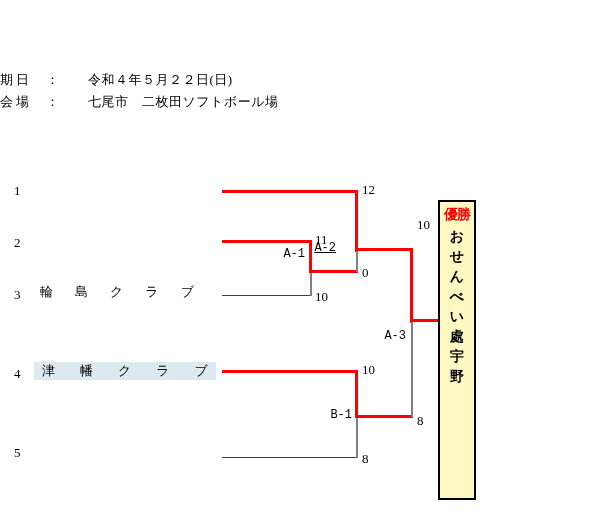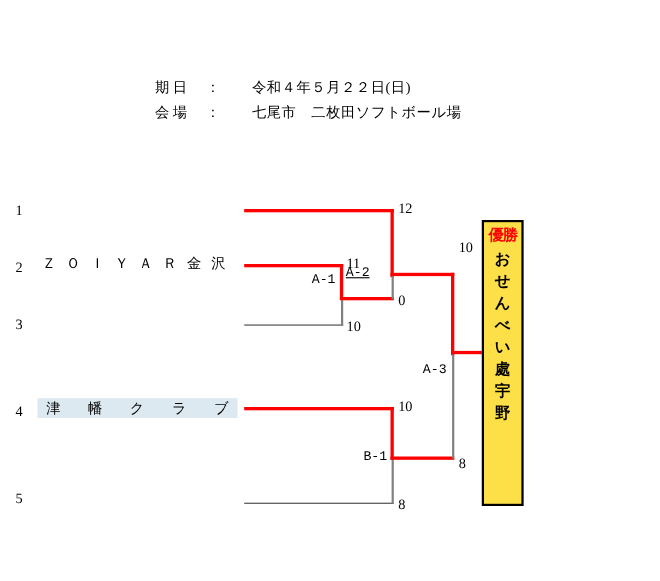--- a/index.html
+++ b/index.html
@@ -40,21 +40,20 @@
     font-size: 13px;
     line-height: 16px;
     text-align: left;
     white-space: nowrap;
   }
   #meta-date { top: 72px; }
   #meta-venue { top: 94px; }
   .meta-label {
     display: inline-block;
     width: 46px;
-    margin-left: 141px;
     letter-spacing: 3px;
     font-family: Liberation Serif, serif;
   }
   .meta-colon {
     display: inline-block;
     width: 42px;
   }
   .meta-value { letter-spacing: 0.5px; }
 
   
@@ -109,22 +108,22 @@
     font-family: "Liberation Mono", "DejaVu Sans Mono", monospace;
     text-align: right;
   }
 
   
   #winner-box {
     position: absolute;
     left: 438px;
     top: 200px;
     width: 38px;
-    height: 260px;
-    background: #fde047;
+    height: 300px;
+    background: #fef9c3;
     border: 2px solid #000000;
     box-sizing: border-box;
     text-align: center;
   }
   #winner-title {
     font-size: 14px;
     line-height: 16px;
     color: #ff0000;
     font-weight: bold;
     margin-top: 5px;
@@ -158,22 +157,22 @@
 
 <div id="bracket">
 
   <div class="seed-no" style="left:14px; top:184px;">1</div>
   <div class="seed-no" style="left:14px; top:236px;">2</div>
   <div class="seed-no" style="left:14px; top:288px;">3</div>
   <div class="seed-no" style="left:14px; top:367px;">4</div>
   <div class="seed-no" style="left:14px; top:446px;">5</div>
 
 
-  <div class="team-name" style="left:32px; top:231px; width:184px; letter-spacing:9px; padding-left:4px; box-sizing:border-box;">ＺＯＩＹＡＲ金沢</div>
-
+
+  <div class="team-name" style="left:32px; top:283px; width:184px; letter-spacing:22px; padding-left:8px; box-sizing:border-box;">輪島クラブ</div>
 
   <div class="team-name hl-blue" style="left:34px; top:362px; width:182px; letter-spacing:25px; padding-left:8px; box-sizing:border-box;">津幡クラブ</div>
 
 
   <div class="ln ln-h-red" style="left:222px; top:240px; width:90px;"></div>
 
   <div class="ln ln-h-dark" style="left:222px; top:295px; width:90px;"></div>
 
   <div class="ln ln-v-red" style="left:309px; top:240px; height:32px;"></div>
   <div class="ln ln-v-gray" style="left:310px; top:272px; height:24px;"></div>

